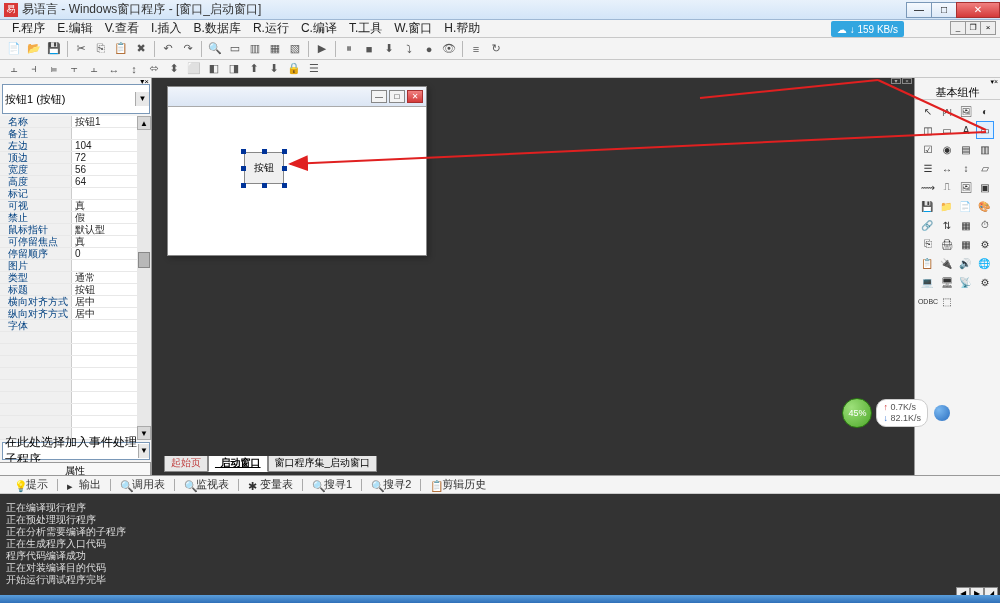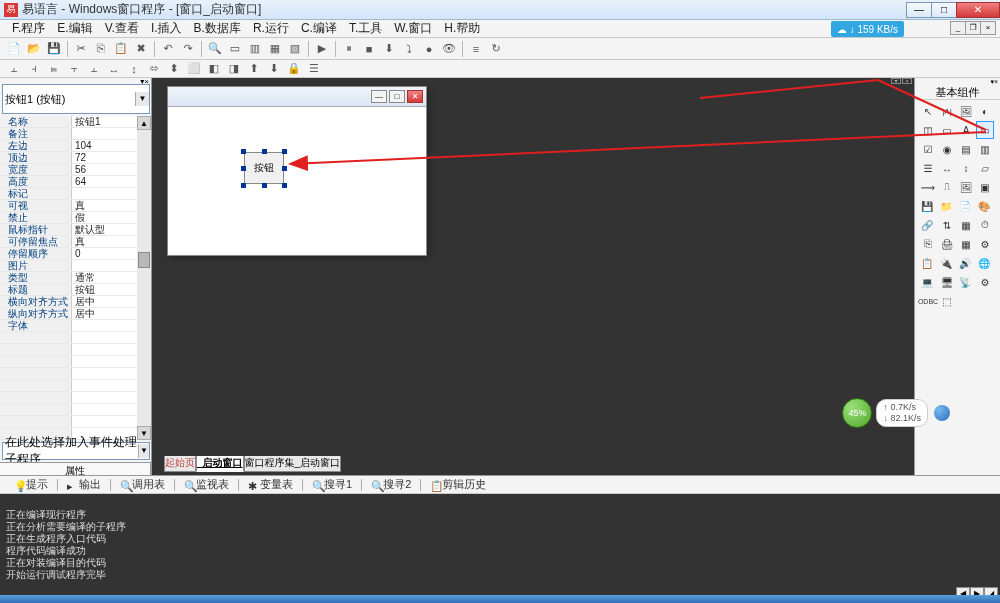--- a/index.html
+++ b/index.html
@@ -79,31 +79,31 @@
 
 .speed-overlay { position: absolute; right: 50px; top: 398px; display: flex; align-items: center; gap: 4px; z-index: 50; }
 .speed-overlay .circle { width: 30px; height: 30px; border-radius: 50%; background: radial-gradient(circle at 30% 30%, #9de07a, #4ea82a); border: 1px solid #2a7a10; color: #fff; font-size: 9px; display: flex; align-items: center; justify-content: center; }
 .speed-overlay .info { background: #fff; border: 1px solid #ccc; border-radius: 10px; padding: 2px 6px; font-size: 9px; line-height: 11px; color: #555; }
 .speed-overlay .info .up::before { content: "↑ "; color: #d04040; }
 .speed-overlay .info .dn::before { content: "↓ "; color: #3070d0; }
 .speed-overlay .ball { width: 16px; height: 16px; border-radius: 50%; background: radial-gradient(circle at 30% 30%, #7ab8f0, #2a6ec0); margin-left: 2px; }
 
 
 .doc-tabs { position: absolute; left: 164px; top: 456px; display: flex; height: 16px; }
-.doc-tab { font-size: 10px; padding: 0 0; border: 1px solid #888; border-top: none; background: #e8e8e8; line-height: 14px; cursor: pointer; }
+.doc-tab { font-size: 10px; padding: 0 6px; border: 1px solid #888; border-top: none; background: #e8e8e8; line-height: 14px; cursor: pointer; }
 .doc-tab.active { background: #fff; font-weight: bold; border-bottom: 1px solid #fff; text-decoration: underline; }
 .doc-tab.red { color: #c04040; }
 
 
 .output-panel { position: absolute; left: 0; right: 0; top: 475px; bottom: 0; background: #f4f4f4; border-top: 1px solid #999; display: flex; flex-direction: column; }
 .out-tabs { height: 18px; display: flex; align-items: center; padding-left: 8px; border-bottom: 1px solid #ccc; }
 .out-tab { font-size: 11px; padding: 0 6px; color: #333; display: flex; align-items: center; gap: 2px; }
 .out-tab .ic { width: 10px; height: 10px; display: inline-block; }
 .out-sep { width: 1px; height: 12px; background: #aaa; margin: 0 3px; }
-.out-body { flex: 1; background: #333; color: #ddd; font-size: 10px; padding: 15px 6px; line-height: 12px; overflow: hidden; }
+.out-body { flex: 1; background: #333; color: #ddd; font-size: 10px; padding: 8px 6px; line-height: 12px; overflow: hidden; }
 .out-body div { white-space: nowrap; }
 .out-scroll { position: absolute; right: 2px; bottom: 2px; display: flex; }
 .out-scroll .sbtn { width: 14px; height: 14px; border: 1px solid #888; background: #eee; font-size: 8px; text-align: center; line-height: 12px; }
 
 
 .taskbar { position: absolute; left: 0; right: 0; bottom: 0; height: 8px; background: linear-gradient(#5a9edb,#3070b8); }
 .taskbar .start { width: 40px; height: 8px; }
 
 </style>
 </head>
@@ -509,20 +509,21 @@
       </div>
     <div class="out-sep"></div>
     <div class="out-tab">
         <span class="ic">📋</span>
         <span>剪辑历史</span>
       </div>
   </div>
   <div class="out-body" id="out-body">
 
   <div>正在编译现行程序</div>
+      <div>正在预处理现行程序</div>
       <div>正在分析需要编译的子程序</div>
       <div>正在生成程序入口代码</div>
       <div>程序代码编译成功</div>
       <div>正在对装编译目的代码</div>
       <div>开始运行调试程序完毕</div>
     </div>
   <div class="out-scroll">
     <div class="sbtn">◀</div>
     <div class="sbtn">▶</div>
     <div class="sbtn">◢</div>

